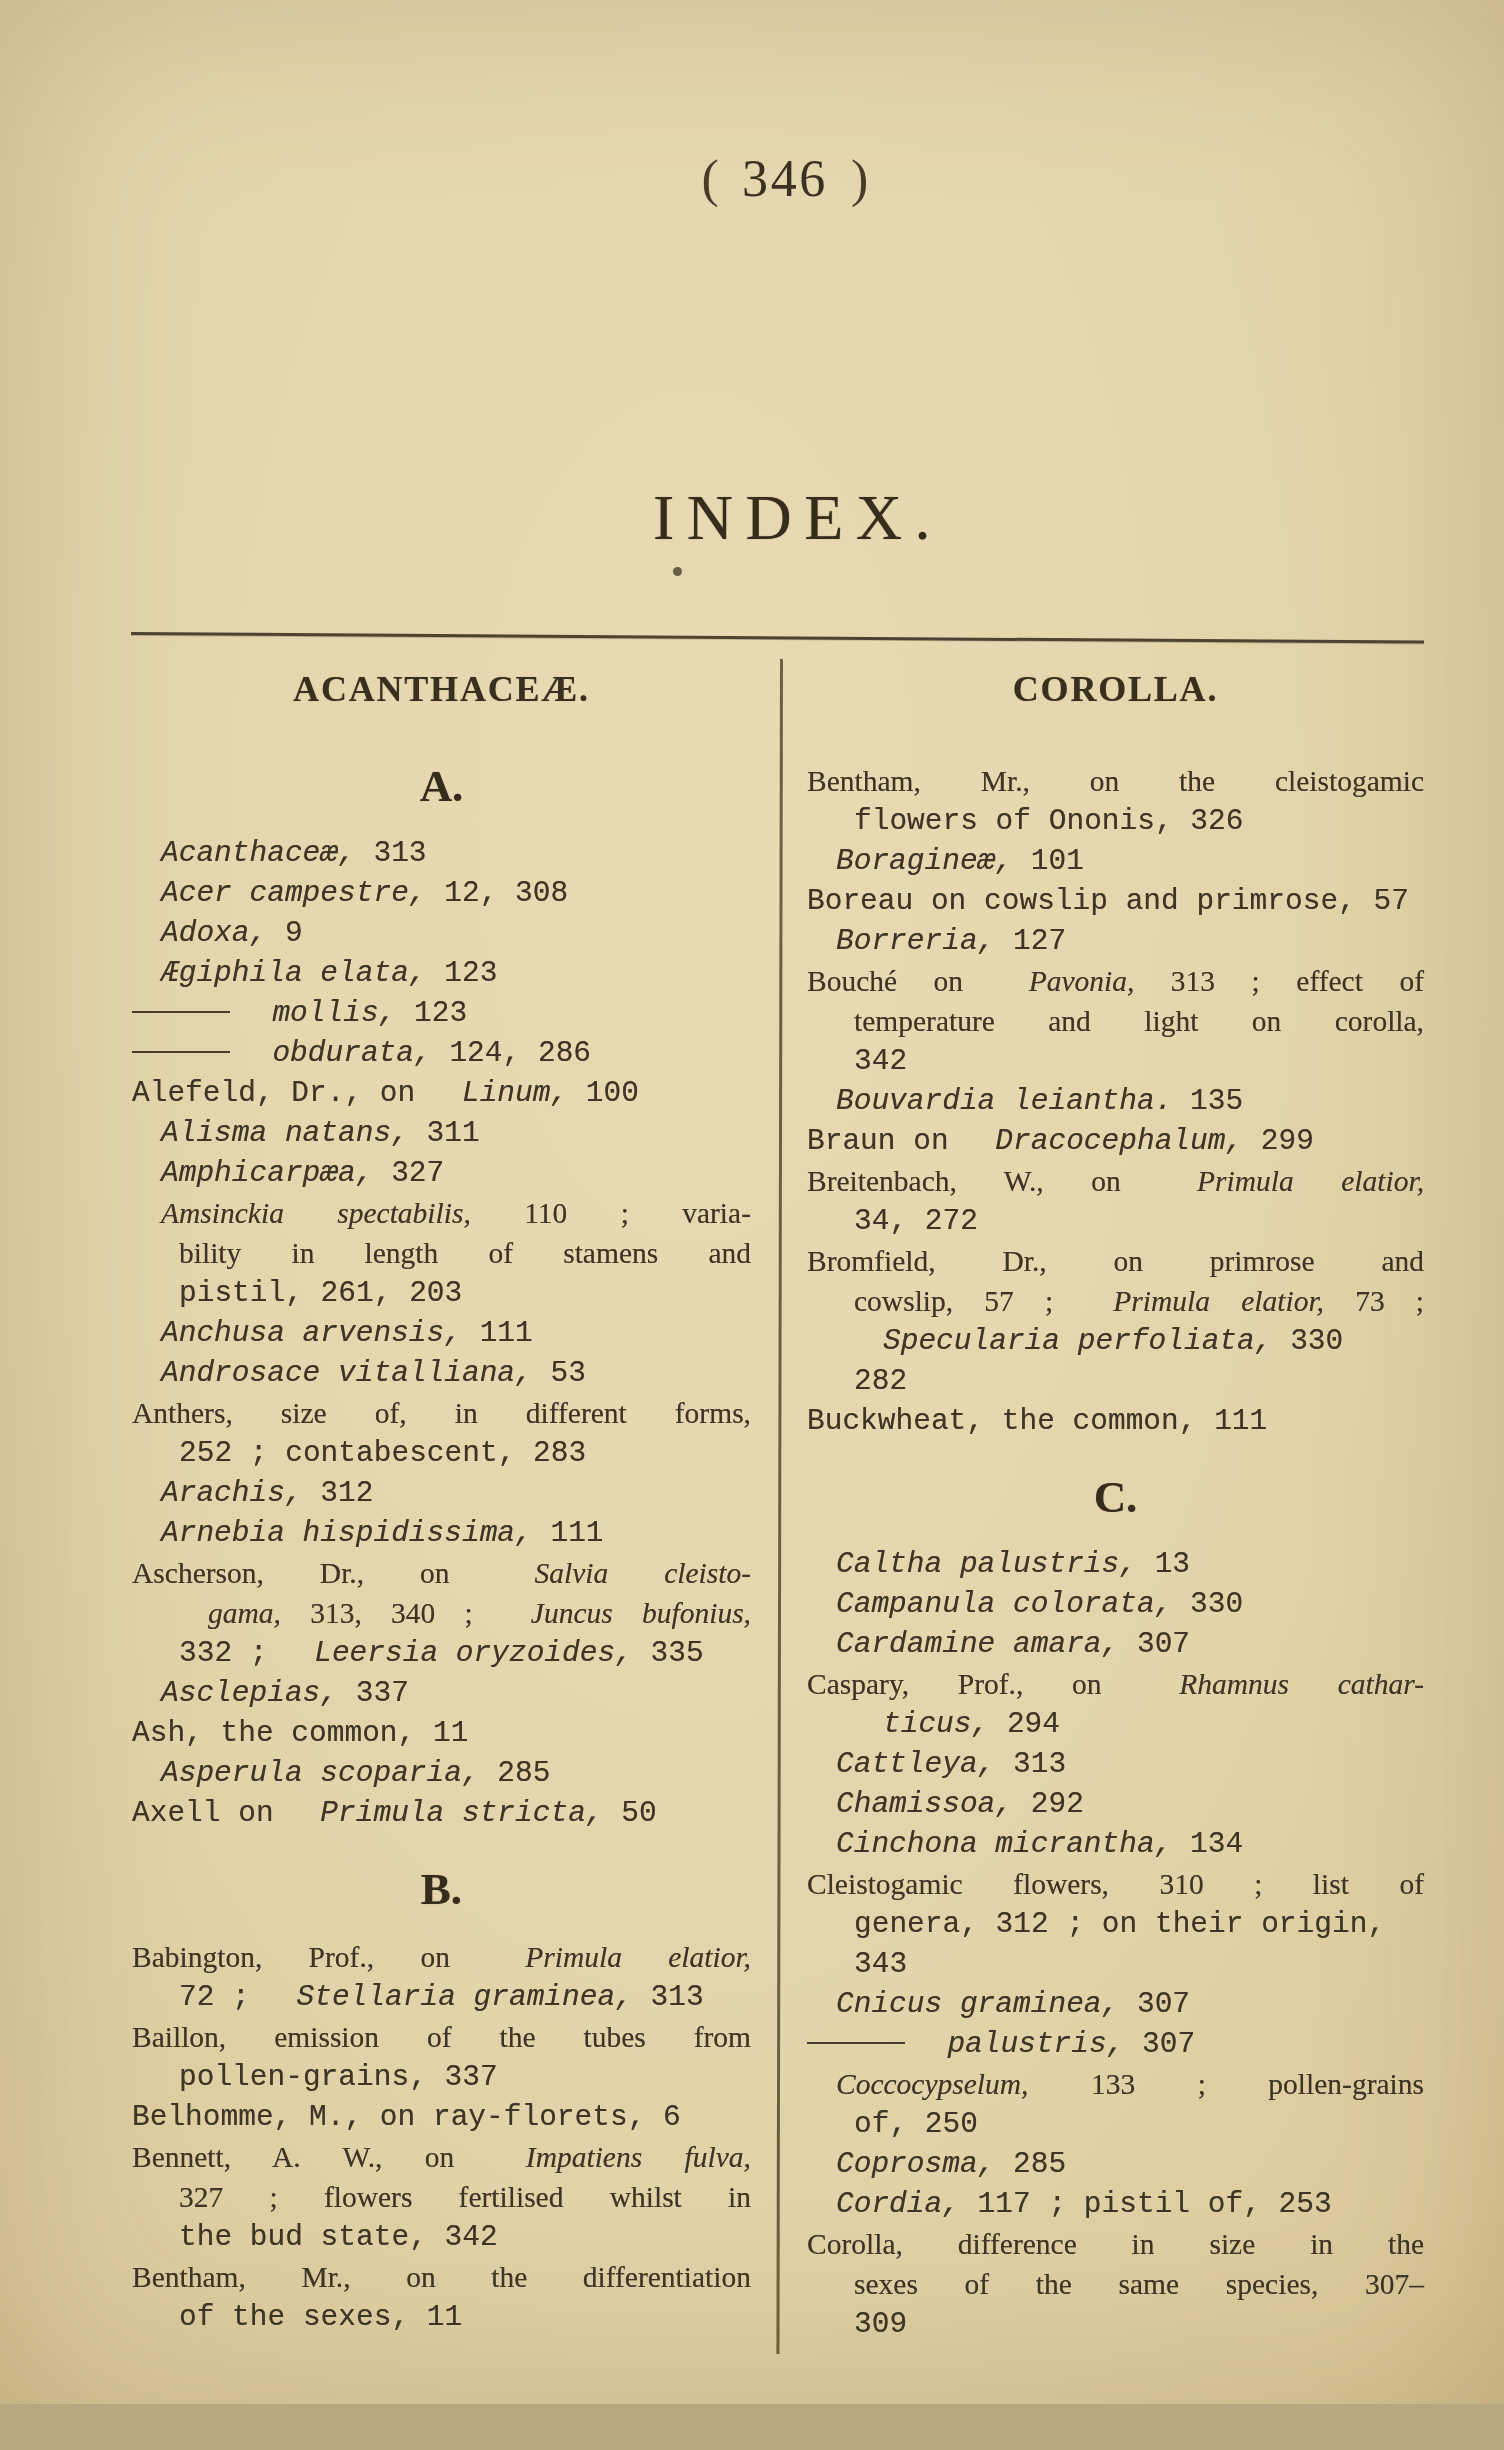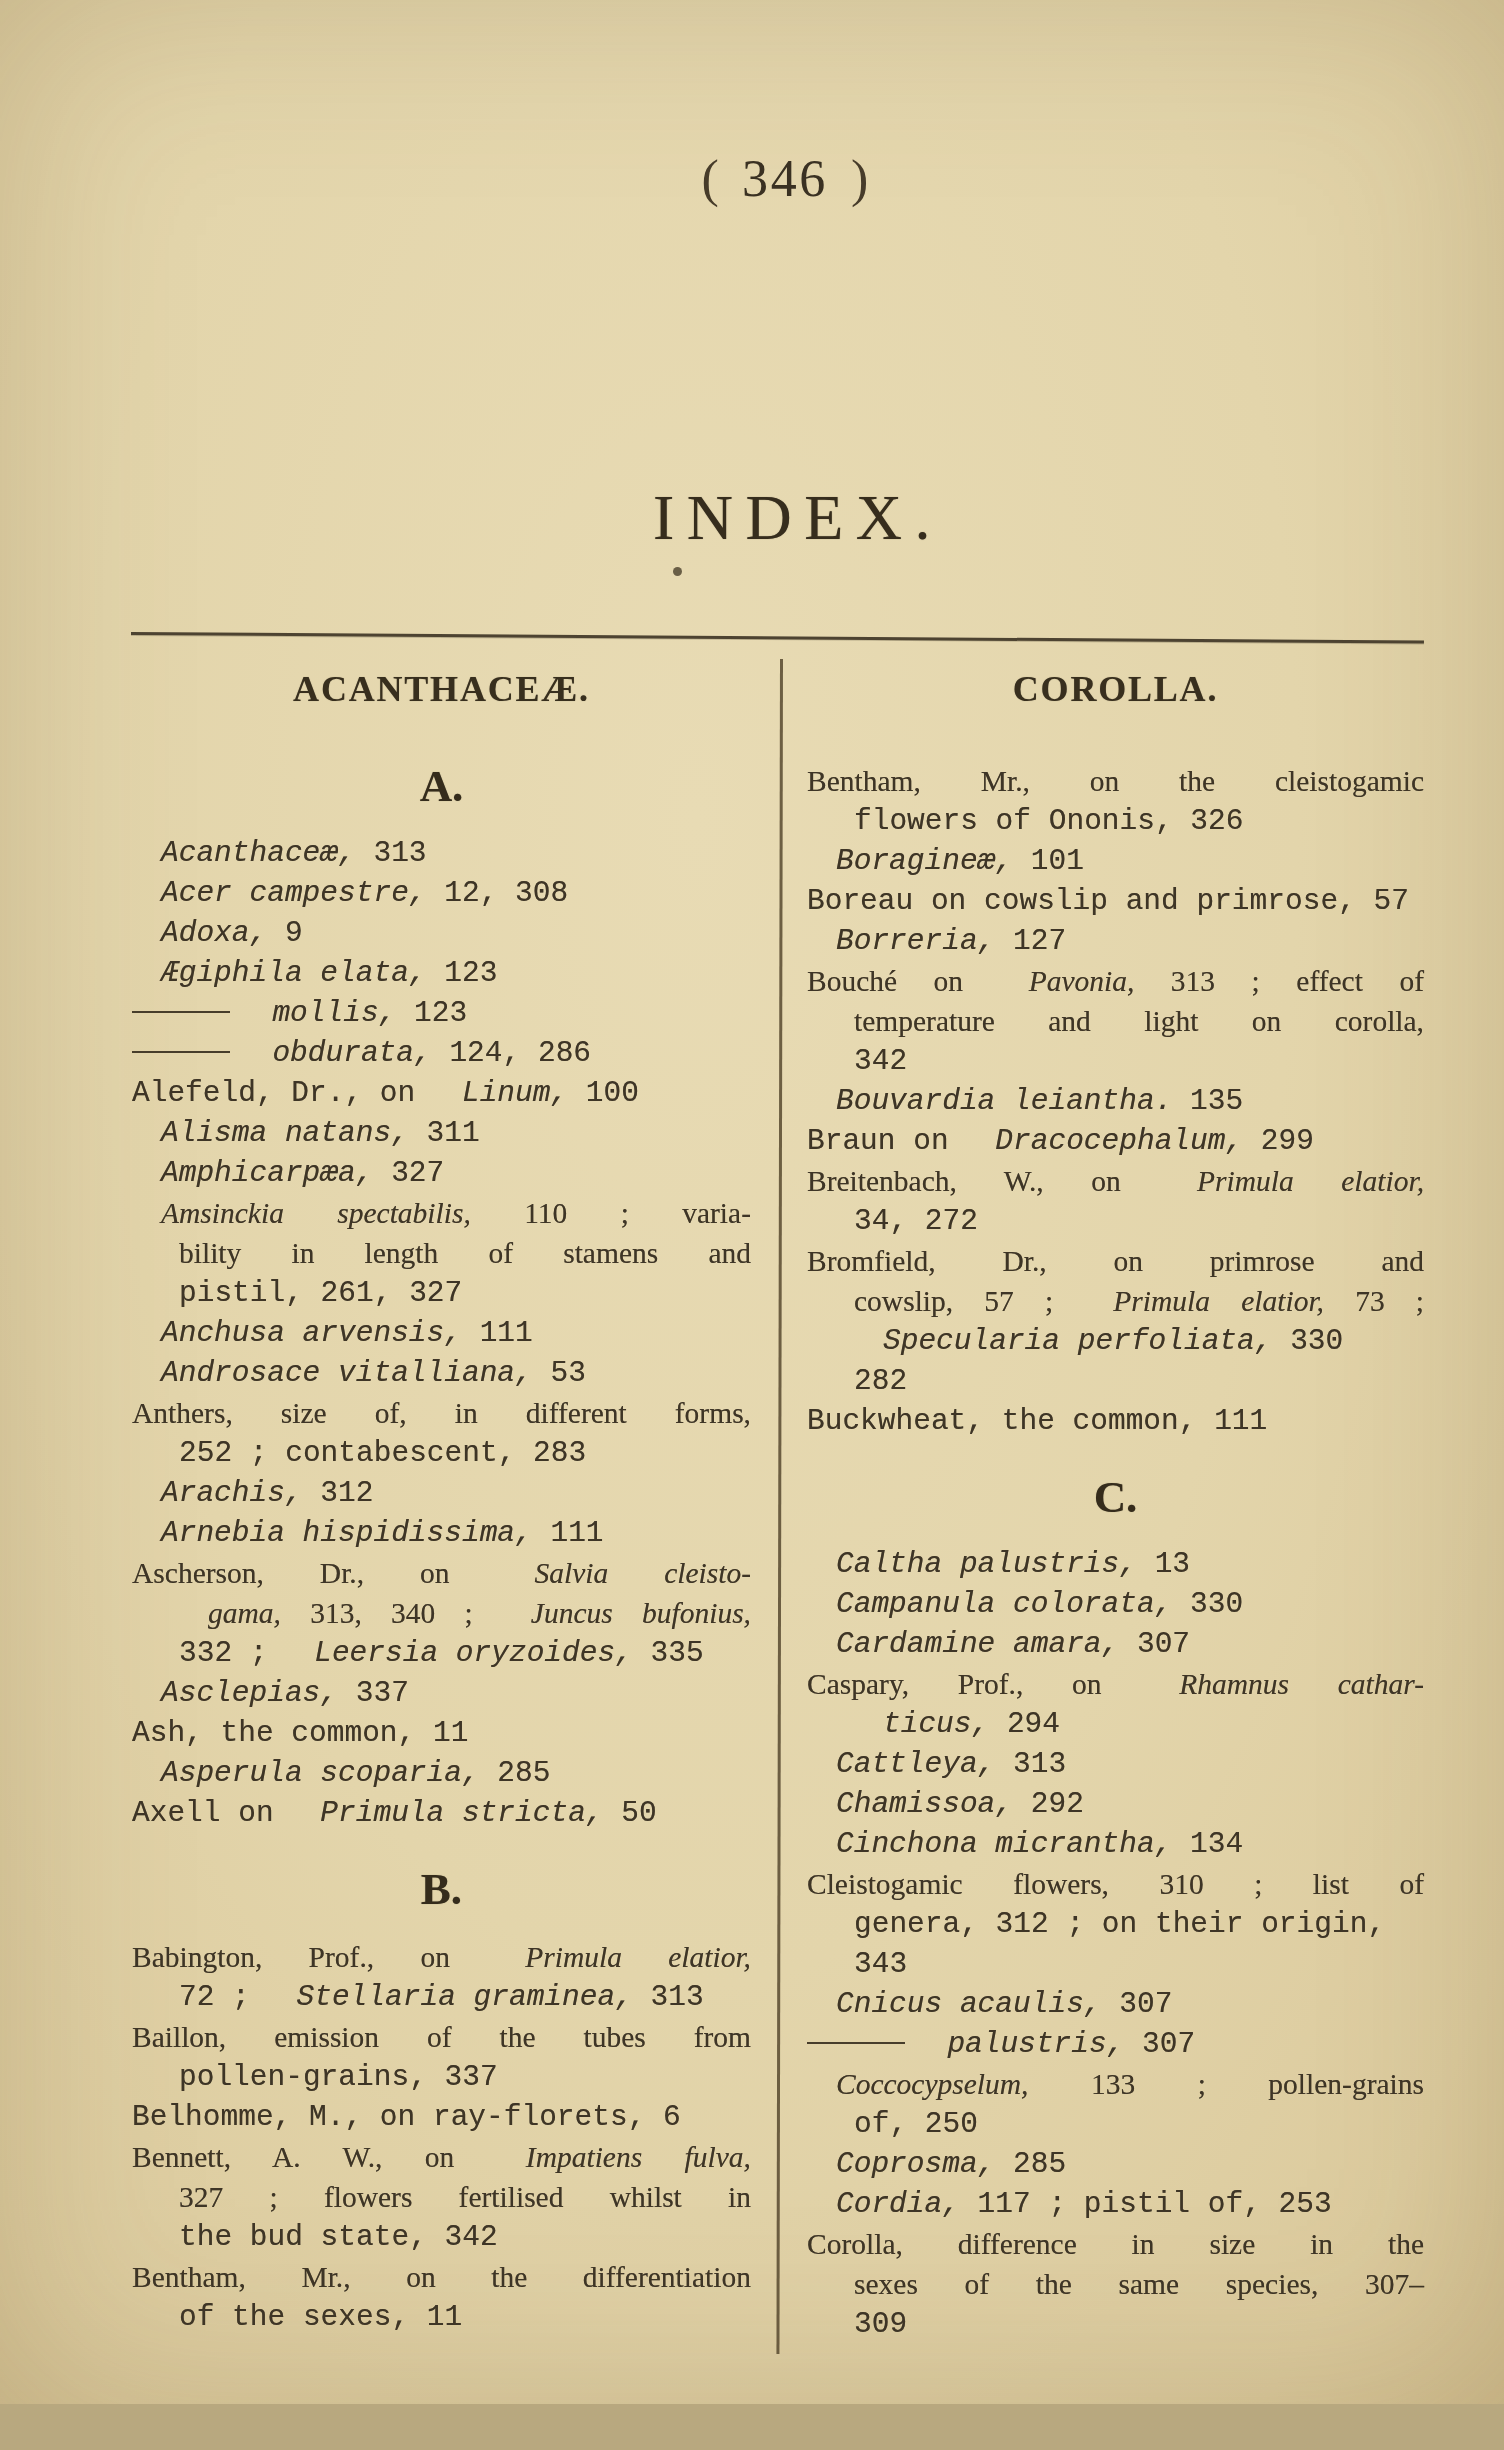--- a/index.html
+++ b/index.html
@@ -110,21 +110,21 @@
         </div>
         <div class="entry">
           <div class="line last"><span class="it">Alisma natans,</span><span> 311</span></div>
         </div>
         <div class="entry">
           <div class="line last"><span class="it">Amphicarpæa,</span><span> 327</span></div>
         </div>
         <div class="entry">
           <div class="line"><span class="it">Amsinckia spectabilis,</span><span> 110 ; varia-</span></div>
           <div class="line cont"><span>bility in length of stamens and</span></div>
-          <div class="line cont last"><span>pistil, 261, 327</span></div>
+          <div class="line cont last"><span>pistil, 261, 203</span></div>
         </div>
         <div class="entry">
           <div class="line last"><span class="it">Anchusa arvensis,</span><span> 111</span></div>
         </div>
         <div class="entry">
           <div class="line last"><span class="it">Androsace vitalliana,</span><span> 53</span></div>
         </div>
         <div class="entry">
           <div class="line"><span>Anthers, size of, in different forms,</span></div>
           <div class="line cont last"><span>252 ; contabescent, 283</span></div>
@@ -239,21 +239,21 @@
           <div class="line last"><span class="it">Chamissoa,</span><span> 292</span></div>
         </div>
         <div class="entry">
           <div class="line last"><span class="it">Cinchona micrantha,</span><span> 134</span></div>
         </div>
         <div class="entry">
           <div class="line"><span>Cleistogamic flowers, 310 ; list of</span></div>
           <div class="line cont last"><span>genera, 312 ; on their origin, 343</span></div>
         </div>
         <div class="entry">
-          <div class="line last"><span class="it">Cnicus acaulis,</span><span> 307</span></div>
+          <div class="line last"><span class="it">Cnicus graminea,</span><span> 307</span></div>
         </div>
         <div class="entry">
           <div class="line last"><span class="dash"></span><span class="it">palustris,</span><span> 307</span></div>
         </div>
         <div class="entry">
           <div class="line"><span class="it">Coccocypselum,</span><span> 133 ; pollen-grains</span></div>
           <div class="line cont last"><span>of, 250</span></div>
         </div>
         <div class="entry">
           <div class="line last"><span class="it">Coprosma,</span><span> 285</span></div>

